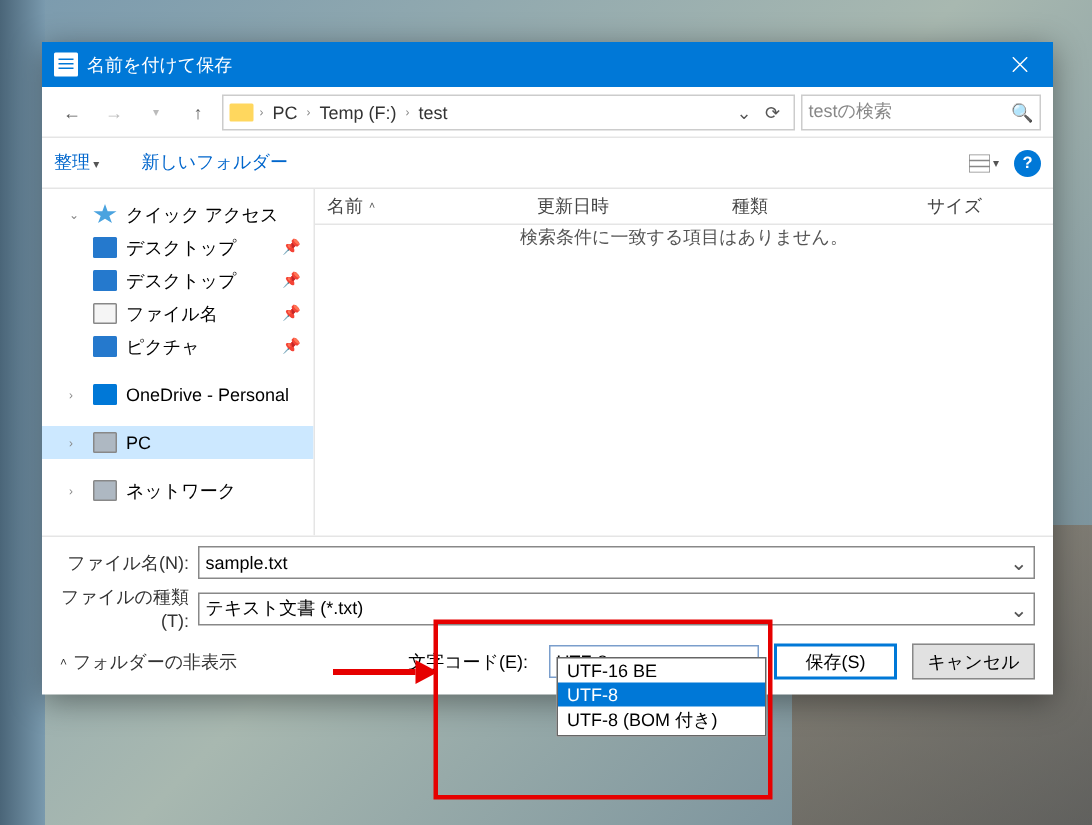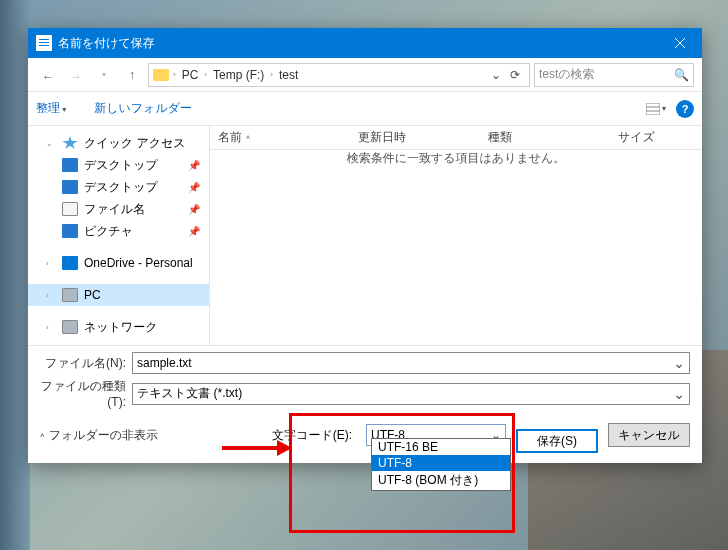--- a/index.html
+++ b/index.html
@@ -61,21 +61,21 @@
 .form-input { flex: 1; height: 22px; border: 1px solid #888; padding: 0 4px; display: flex; align-items: center; }
 .form-input.combo::after { content: "⌄"; margin-left: auto; color: #555; font-size: 14px; line-height: 10px; }
 .footer { display: flex; align-items: center; margin-top: 8px; gap: 10px; }
 .hide-folders { display: flex; align-items: center; gap: 4px; color: #333; cursor: pointer; }
 .hide-folders .chev { font-size: 8px; }
 .footer-spacer { flex: 1; }
 .enc-label { margin-right: 4px; }
 .enc-select { width: 140px; height: 22px; border: 1px solid #7a9ecc; background: #fff; display: flex; align-items: center; padding: 0 4px; position: relative; }
 .enc-select::after { content: "⌄"; margin-left: auto; color: #555; }
 .btn { min-width: 82px; height: 24px; border: 1px solid #888; background: #e1e1e1; display: flex; align-items: center; justify-content: center; cursor: pointer; }
-.btn.primary { border: 2px solid #0078d7; background: #fff; margin-top: 12px; }
+.btn.primary { border: 2px solid #0078d7; background: #fff; }
 .dropdown-list { position: absolute; top: 438px; left: 371px; width: 140px; background: #fff; border: 1px solid #666; z-index: 10; }
 .dropdown-list .opt { padding: 1px 6px; cursor: pointer; }
 .dropdown-list .opt.sel { background: #0078d7; color: #fff; }
 .red-box { position: absolute; top: 413px; left: 289px; width: 226px; height: 120px; border: 3px solid #e60000; pointer-events: none; z-index: 20; }
 .arrow { position: absolute; top: 438px; left: 222px; z-index: 20; pointer-events: none; }
 </style>
 </head>
 <body>
 
 <div class="bg-left"></div>

